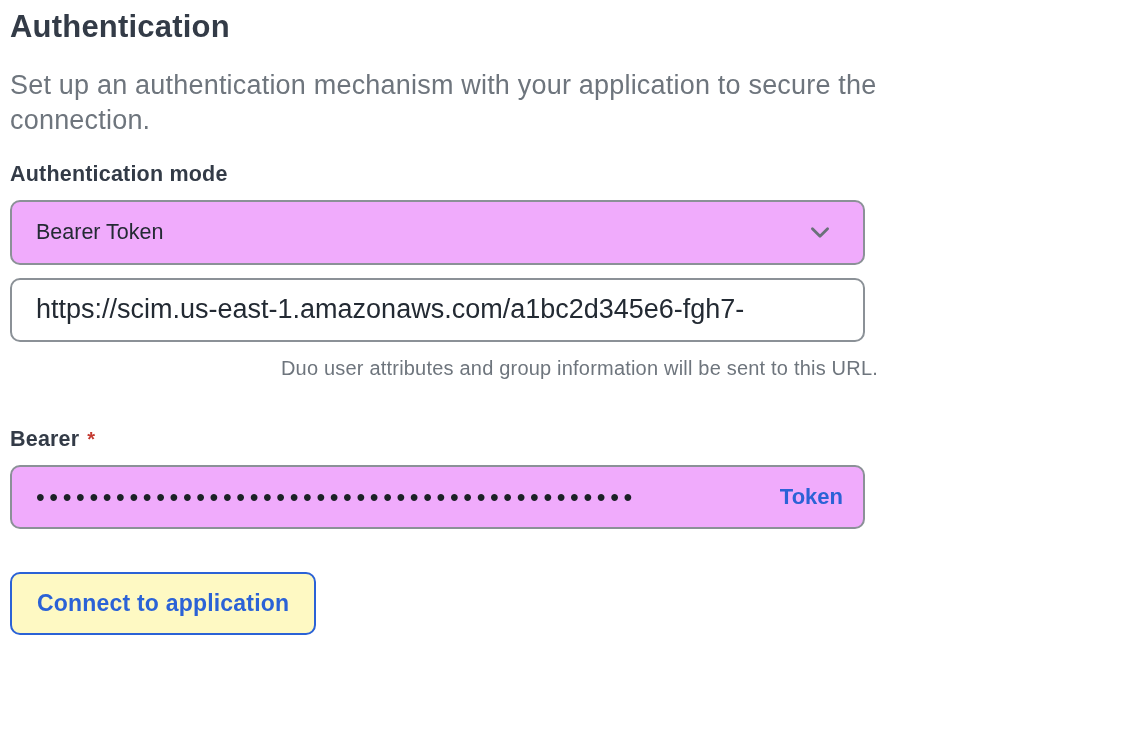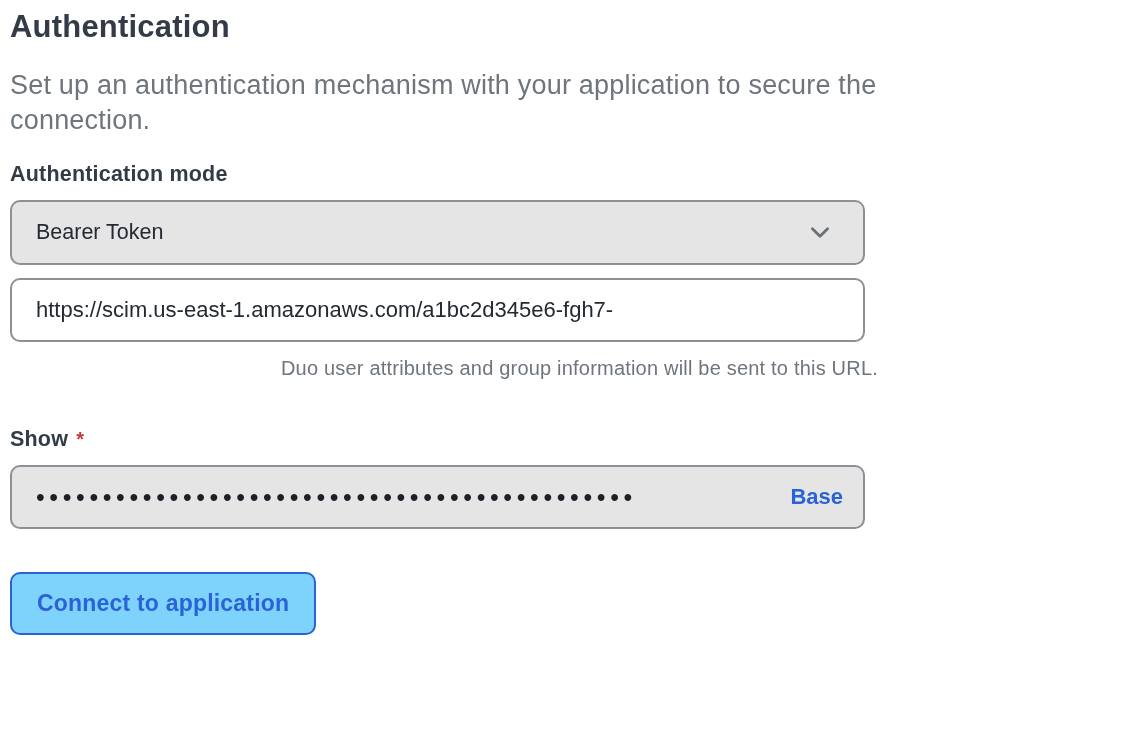--- a/index.html
+++ b/index.html
@@ -53,21 +53,21 @@
     color: var(--required-red);
     font-weight: 700;
     margin-left: 8px;
     font-size: 20px;
   }
   .field {
     width: 855px;
     height: 65px;
     border: 2px solid var(--border-gray);
     border-radius: 10px;
-    background: #e5e5e5;
+    background: #f0abfc;
     display: flex;
     align-items: center;
     margin-top: 13px;
   }
   .select-box {
     cursor: pointer;
     justify-content: space-between;
     padding: 0 30px 0 24px;
   }
   .select-value {
@@ -75,21 +75,21 @@
     color: var(--input-text);
   }
   .chevron svg { display: block; }
   .text-input {
     width: 855px;
     height: 64px;
     border: 2px solid var(--border-gray);
     border-radius: 10px;
     padding: 0 20px 0 24px;
     font-family: "Liberation Sans", sans-serif;
-    font-size: 22px;
+    font-size: 27px;
     color: var(--input-text);
     margin-top: 13px;
     outline: none;
     display: block;
   }
   .help-text {
     margin: 15px 0 0 0;
     font-size: 20px;
     color: var(--text-gray);
     letter-spacing: 0.2px;
@@ -115,21 +115,21 @@
     padding: 0 0 0 12px;
     font-family: "Liberation Sans", sans-serif;
     font-size: 22px;
     font-weight: 700;
     color: var(--accent-blue);
     cursor: pointer;
     flex: 0 0 auto;
   }
   .connect-btn {
     margin-top: 43px;
-    background: #7dd3fc;
+    background: #fef9c3;
     border: 2.5px solid var(--accent-blue);
     border-radius: 10px;
     color: var(--accent-blue);
     font-family: "Liberation Sans", sans-serif;
     font-size: 23px;
     font-weight: 700;
     padding: 16px 25px;
     cursor: pointer;
     letter-spacing: 0.2px;
   }
@@ -155,23 +155,23 @@
     </div>
   </div>
 
   <div class="form-group">
     <input class="text-input" type="text" value="https://scim.us-east-1.amazonaws.com/a1bc2d345e6-fgh7-" style="">
     <p class="help-text">Duo user attributes and group information will be sent to this URL.</p>
   </div>
 
   <div class="form-group">
     <label class="field-label label-token">
-      <span>Show</span><span class="required-marker">*</span>
+      <span>Bearer</span><span class="required-marker">*</span>
     </label>
     <div class="field token-field">
       <span class="masked-dots">•••••••••••••••••••••••••••••••••••••••••••••</span>
-      <button class="show-link">Base</button>
+      <button class="show-link">Token</button>
     </div>
   </div>
 
   <button class="connect-btn">Connect to application</button>
 
 </div>
 
 </body></html>

